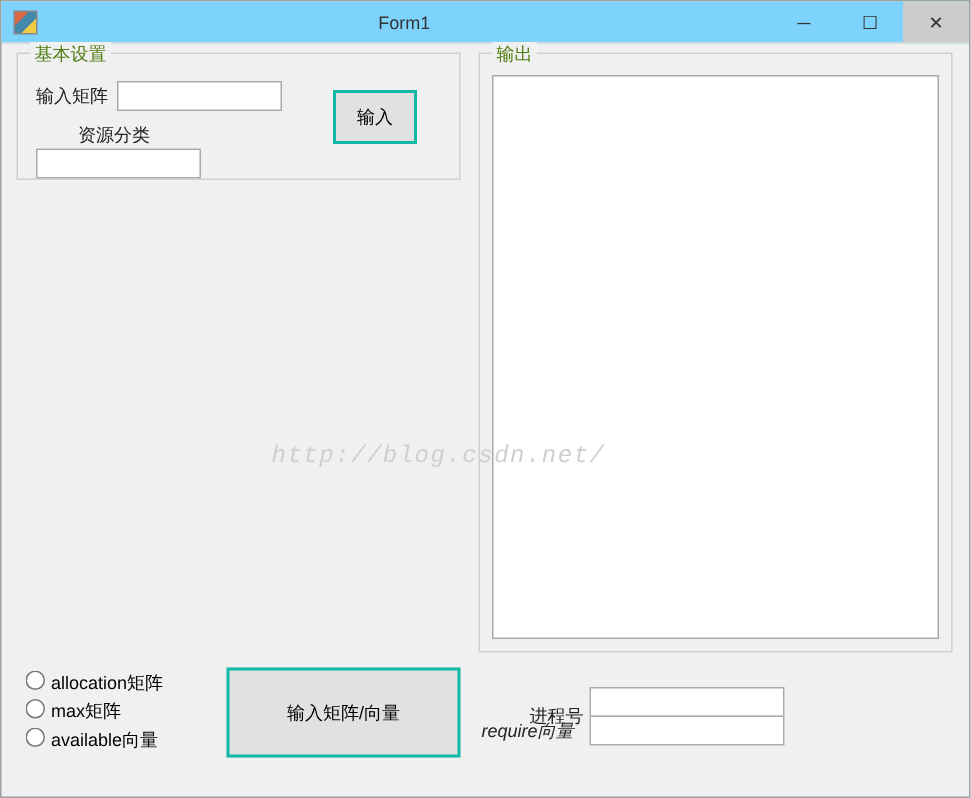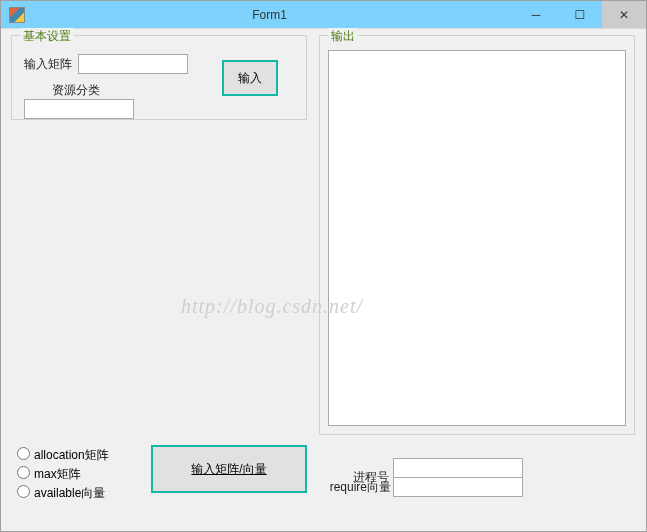--- a/index.html
+++ b/index.html
@@ -18,21 +18,21 @@
 .gb-datain { left:10px; top:100px; width:296px; height:306px; }
 .gb-output { left:318px; top:6px; width:316px; height:400px; }
 .row { display:flex; align-items:center; position:absolute; }
 .lbl { color:#222; }
 input.txt { border:1px solid #a9a9a9; height:20px; padding:1px 3px; background:#fff; font-size:12px; }
 .btn { background:#e1e1e1; border:2px solid #14b8a6; padding:6px 12px; color:#000000; display:inline-flex; align-items:center; justify-content:center; }
 .textarea { background:#fff; border:1px solid #a9a9a9; position:absolute; }
 .radio-group { position:absolute; left:16px; top:416px; width:130px; }
 .radio-item { display:flex; align-items:flex-start; margin:2px 0; }
 .radio-item input { margin:0 4px 0 0; }
-.watermark { position:absolute; left:180px; top:266px; color:#cfcfcf; font-family: Liberation Serif, serif; font-style:italic; font-size:20px; letter-spacing:1px; pointer-events:none; }
+.watermark { position:absolute; left:180px; top:266px; color:#cfcfcf; font-family: Liberation Mono, monospace; font-style:italic; font-size:16px; letter-spacing:1px; pointer-events:none; }
 </style>
 </head>
 <body>
 
 <div class="window">
   <div class="titlebar">
     <span class="app-icon"></span>
     <span class="title">Form1</span>
     <div class="winbtns">
       <div class="winbtn">─</div>
@@ -70,26 +70,26 @@
       <label class="radio-item">
         <input type="radio" name="mtype" style="">
         <span>max矩阵</span>
       </label>
       <label class="radio-item">
         <input type="radio" name="mtype" style="">
         <span>available向量</span>
       </label>
     </div>
 
-    <button class="btn" style="position:absolute; left:150px; top:416px; width:156px; height:48px;text-decoration:underline;">输入矩阵/向量</button>
+    <button class="btn" style="position:absolute; left:150px; top:416px; width:156px; height:60px;">输入矩阵/向量</button>
 
     <div class="row" style="left:336px; top:420px;">
       <span class="lbl" style="width:56px; text-align:right; padding-right:4px;margin-top:20px;">进程号</span>
       <input class="txt" style="width: 130px;" value="">
     </div>
     <div class="row" style="left:320px; top:448px;">
-      <span class="lbl" style="width:72px; text-align:right; padding-right:2px;">require向量</span>
+      <span class="lbl" style="width:72px; text-align:left; padding-right:2px;font-style:italic;">require向量</span>
       <input class="txt" style="width: 130px;" value="">
     </div>
 
     <div class="watermark">http://blog.csdn.net/</div>
   </div>
 </div>
 
 </body></html>

